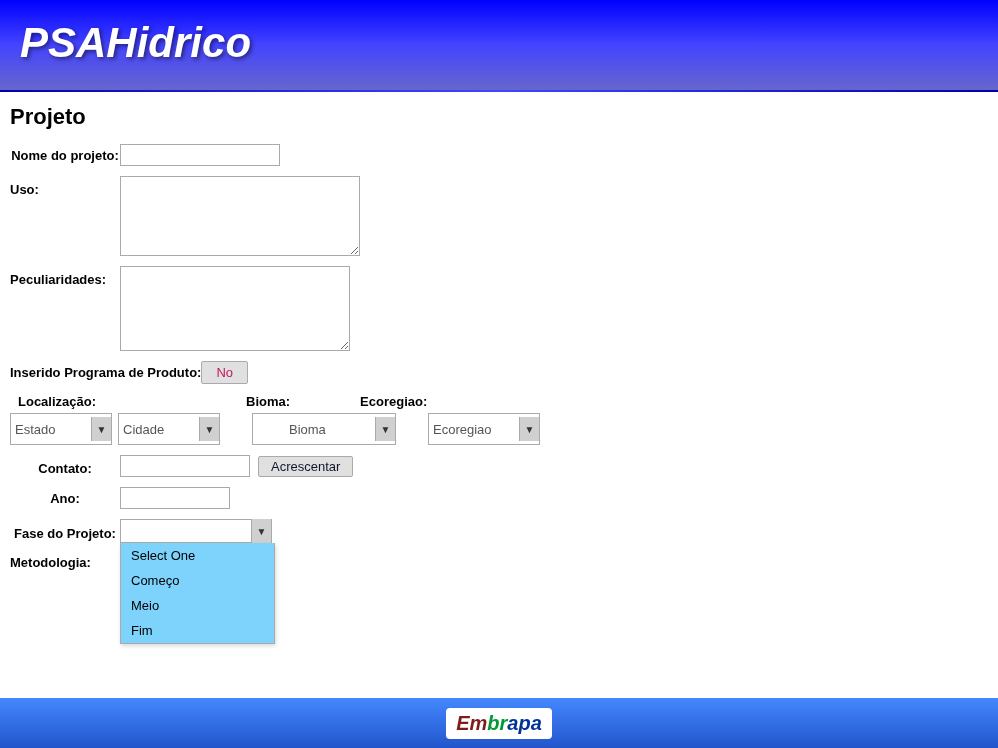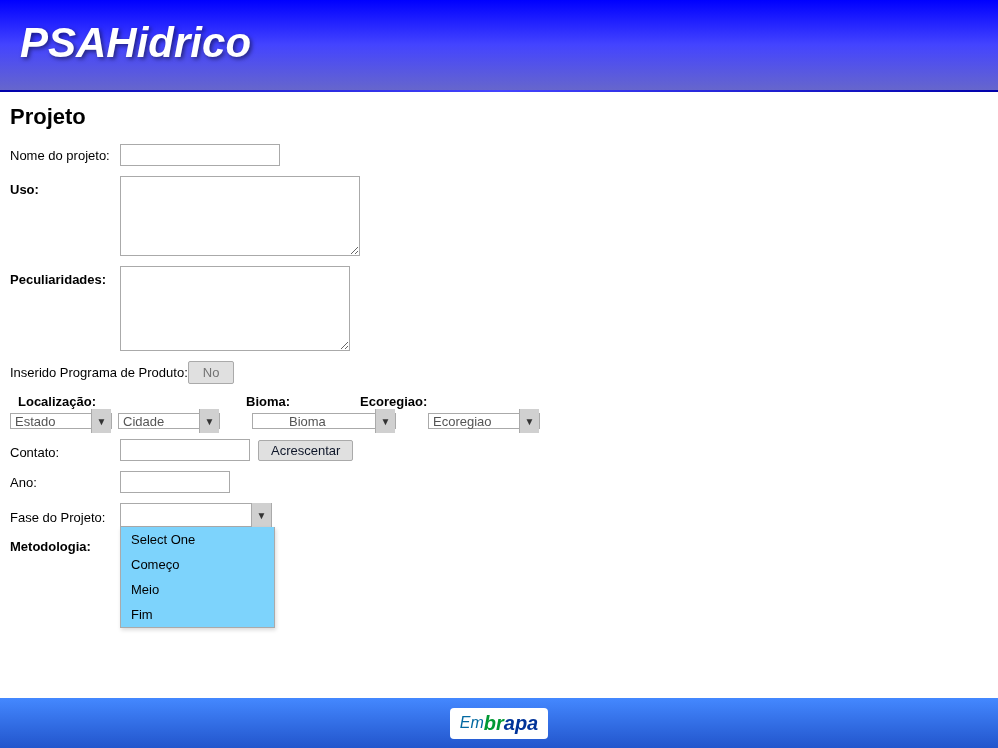--- a/index.html
+++ b/index.html
@@ -48,25 +48,26 @@
     }
 
     
     .form-row {
       display: flex;
       align-items: flex-start;
       margin-bottom: 10px;
     }
 
     .form-label {
-      font-weight: normal;
+      font-weight: bold;
       color: #000;
       min-width: 110px;
       padding-top: 4px;
       font-size: 13px;
+      text-align: center;
     }
 
     .form-label-top {
       font-weight: bold;
       color: #000;
       min-width: 110px;
       font-size: 13px;
       padding-top: 6px;
     }
 
@@ -102,21 +103,21 @@
       height: 85px;
     }
 
     
     .btn-no {
       background: #e0e0e0;
       border: 1px solid #aaa;
       padding: 3px 14px;
       font-size: 13px;
       cursor: pointer;
-      color: #737373;
+      color: #be185d;
       border-radius: 2px;
     }
 
     .localizacao-row {
       display: flex;
       align-items: flex-start;
       gap: 40px;
       margin-bottom: 4px;
     }
 
@@ -130,21 +131,21 @@
       font-weight: bold;
       font-size: 13px;
       color: #000;
     }
 
     .dropdown-wrapper {
       display: flex;
       align-items: center;
       border: 1px solid #aaa;
       background: #fff;
-      height: 16px;
+      height: 32px;
       position: relative;
     }
 
     .dropdown-wrapper select {
       border: none;
       outline: none;
       background: transparent;
       font-size: 13px;
       padding: 0 4px;
       appearance: none;
@@ -265,23 +266,23 @@
 
     .embrapa-logo {
       display: flex;
       align-items: center;
       background: #fff;
       border-radius: 4px;
       padding: 4px 10px;
     }
 
     .embrapa-em {
-      font-size: 16px;
-      font-weight: normal;
-      color: #0369a1;
+      font-size: 20px;
+      font-weight: bold;
+      color: #7f1d1d;
       font-style: italic;
     }
 
     .embrapa-br {
       font-size: 20px;
       font-weight: bold;
       color: #009933;
       font-style: italic;
     }
 

